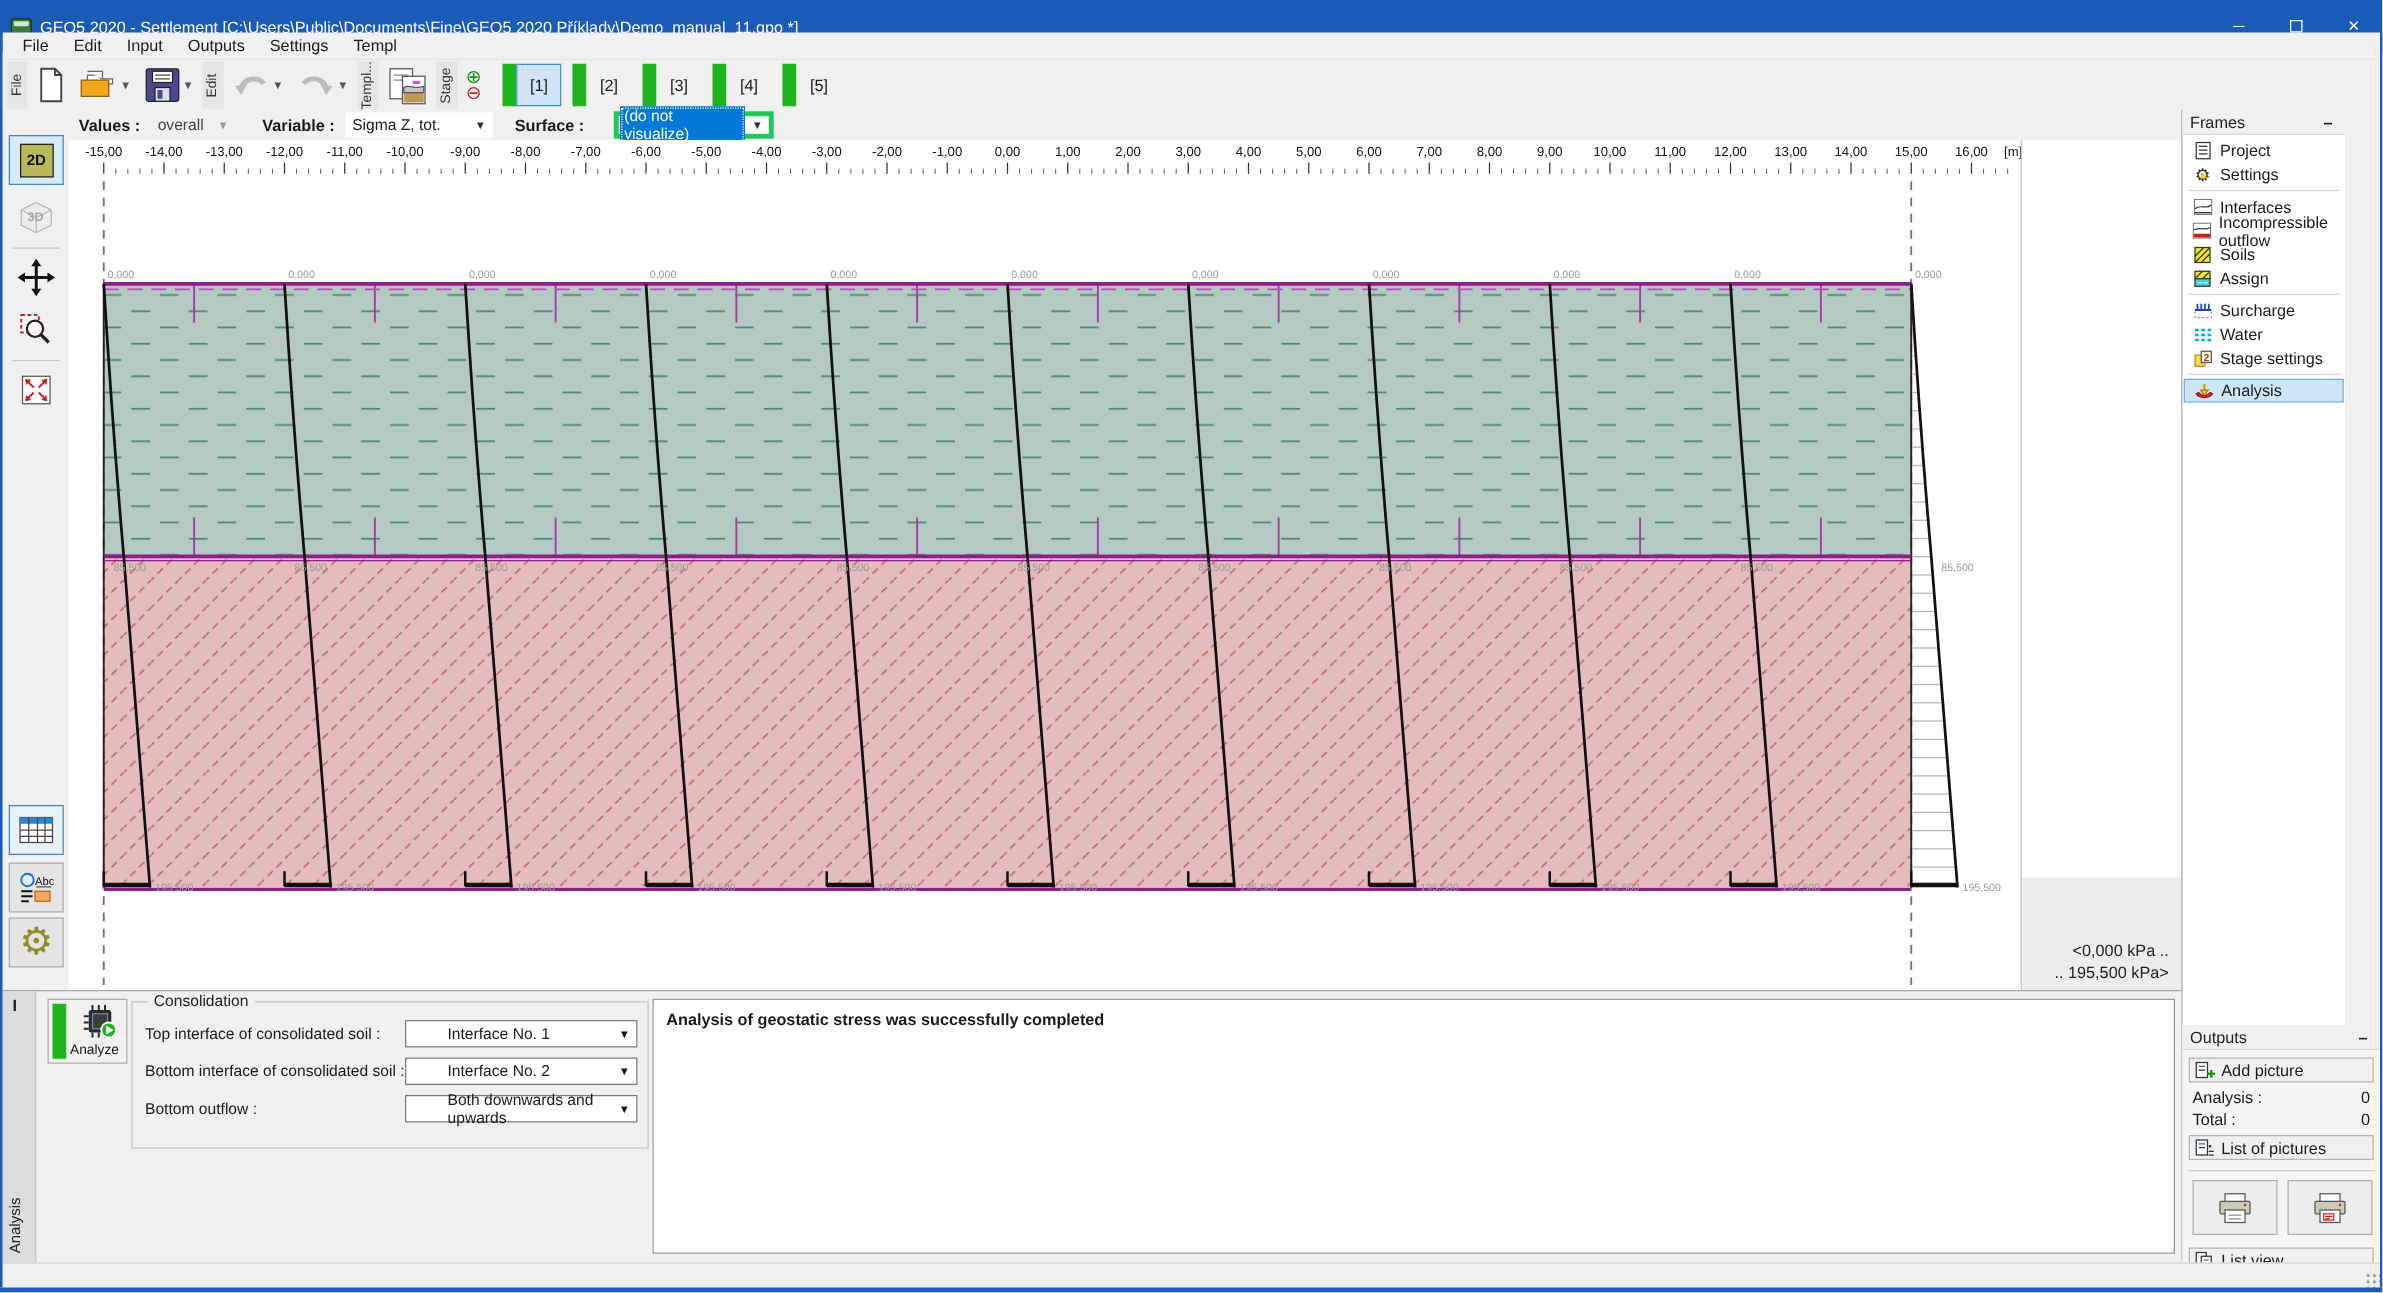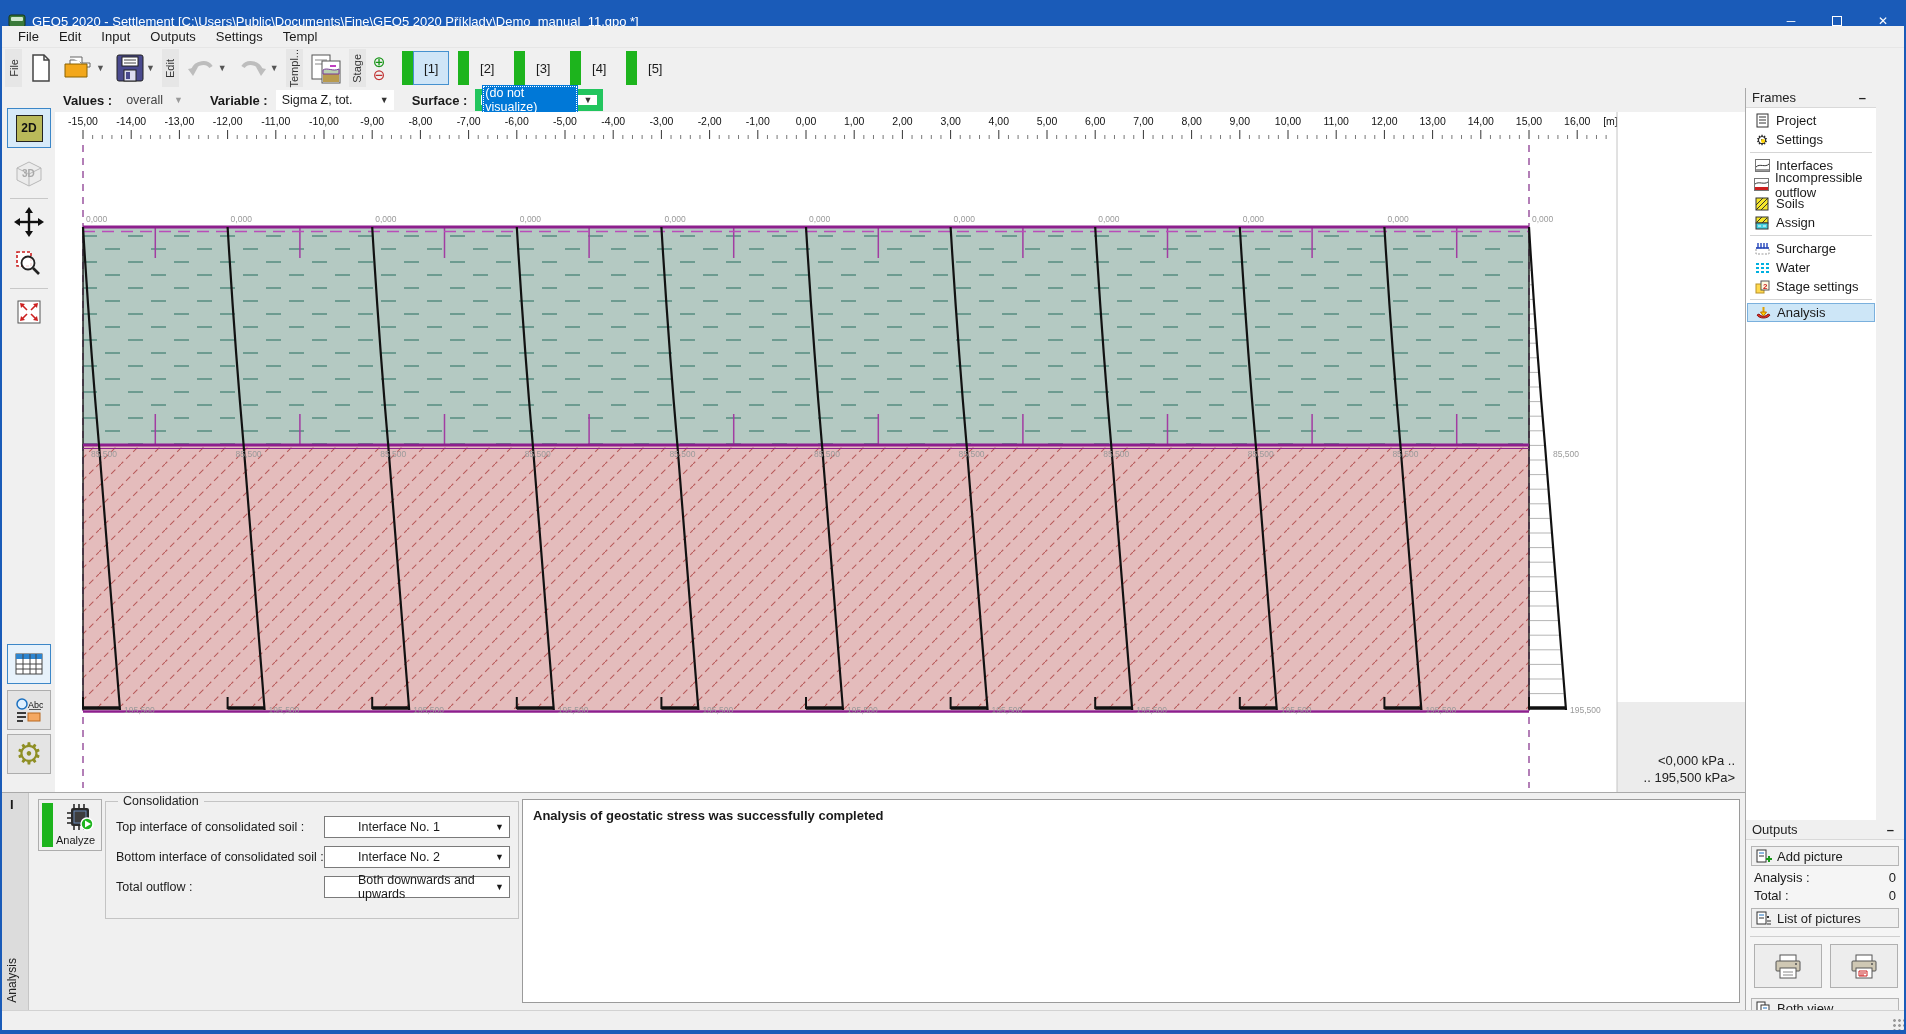--- a/index.html
+++ b/index.html
@@ -33,21 +33,21 @@
   .stage-lbl { width:36px; height:34px; display:flex; align-items:center; justify-content:center; font-size:13px; }
   .stage-lbl.active { background:#cfe5f7; border:1px solid #4591cf; }
 
   .viewbar { position:absolute; left:55px; top:88px; width:1690px; height:24px; background:#f0f0f0; display:flex; align-items:center; gap:8px; padding-left:8px; }
   .viewbar .lab { font-weight:bold; }
   .dd { height:20px; display:flex; align-items:center; font-size:12.5px; }
   .dd .val { padding:0 6px; }
   .dd .arr { font-size:9px; color:#333; padding:0 5px; }
   .dd-flat { color:#444; } .dd-flat .arr { color:#999; }
   .dd-white { background:#fff; width:118px; justify-content:space-between; }
-  .dd-focus { border:6px solid #22c55e; background:#fff; width:128px; height:22px; }
+  .dd-focus { border:4px solid #22c55e; background:#fff; width:128px; height:22px;margin-left:16px; }
   .dd-focus .val { background:#0078d7; color:#fff; outline:1px dotted #fff; outline-offset:-2px; padding:1px 3px; margin-left:1px; }
 
   .left-toolbar { position:absolute; left:2px; top:88px; width:53px; height:704px; background:#f0f0f0; }
   .ltb { position:absolute; left:5px; width:44px; height:40px; display:flex; align-items:center; justify-content:center; border:1px solid transparent; }
   .ltb.sel { background:#d7eaf9; border:1px solid #3c87c8; }
   .ltb.raised { background:#e4e4e4; border:1px solid #adadad; }
   .ltb.raised.sel { background:#e7f2fb; border:1px solid #3c87c8; }
   .lsep { position:absolute; left:8px; width:38px; height:1px; background:#c8c8c8; }
   .sq2d { width:27px; height:27px; background:#b9b95a; border:1.5px solid #222; display:flex; align-items:center; justify-content:center; font-weight:bold; font-size:12px; color:#111; }
   .gearglyph { font-size:30px; color:#8f8f25; line-height:30px; }
@@ -823,21 +823,21 @@
           <line x1="10" y1="22" x2="14" y2="22" stroke="#cc2020"></line>
         </svg>
     </div>
     <div class="obtn" style="top:178px">
       <svg width="16" height="15">
           <rect x="1" y="1" width="8" height="10" fill="#fff" stroke="#333"></rect>
           <rect x="5" y="4" width="8" height="10" fill="#fff" stroke="#333"></rect>
           <line x1="7" y1="7" x2="11" y2="7" stroke="#1a70c0"></line>
           <polygon points="10,12 16,12 13,15" fill="#1a9a1a"></polygon>
         </svg>
-      <span>Both view</span>
+      <span>List view</span>
     </div>
   </div>
 </div>
 
 <div class="bottom-panel">
   <div class="btab-strip">
     <span class="mode-i">I</span>
     <span class="btab-label">Analysis</span>
   </div>
   <div class="analyze-btn">
@@ -873,21 +873,21 @@
         </div>
     </div>
     <div class="grow" style="top:44px">
       <span class="glabel">Bottom interface of consolidated soil :</span>
       <div class="gselect">
           <span class="val">Interface No. 2</span>
           <span class="arr">▼</span>
         </div>
     </div>
     <div class="grow" style="top:74px">
-      <span class="glabel">Total outflow :</span>
+      <span class="glabel">Bottom outflow :</span>
       <div class="gselect">
           <span class="val">Both downwards and upwards</span>
           <span class="arr">▼</span>
         </div>
     </div>
   </div>
   <div class="msgbox">
     <div class="msg">Analysis of geostatic stress was successfully completed</div>
   </div>
 </div>

